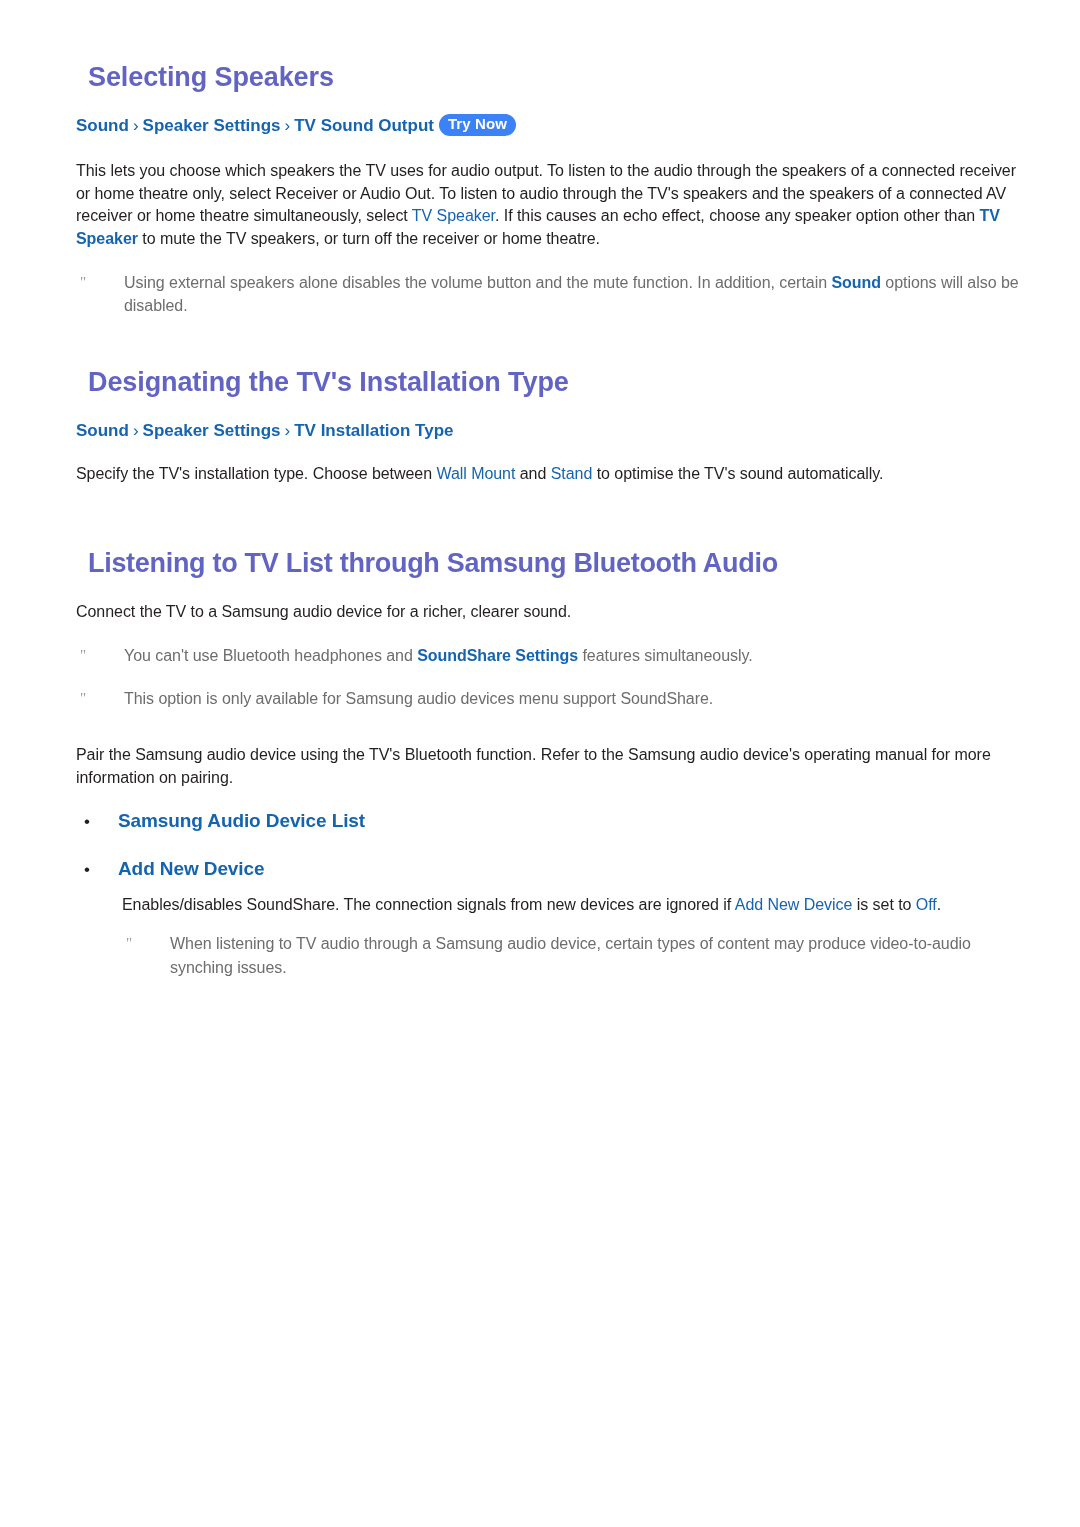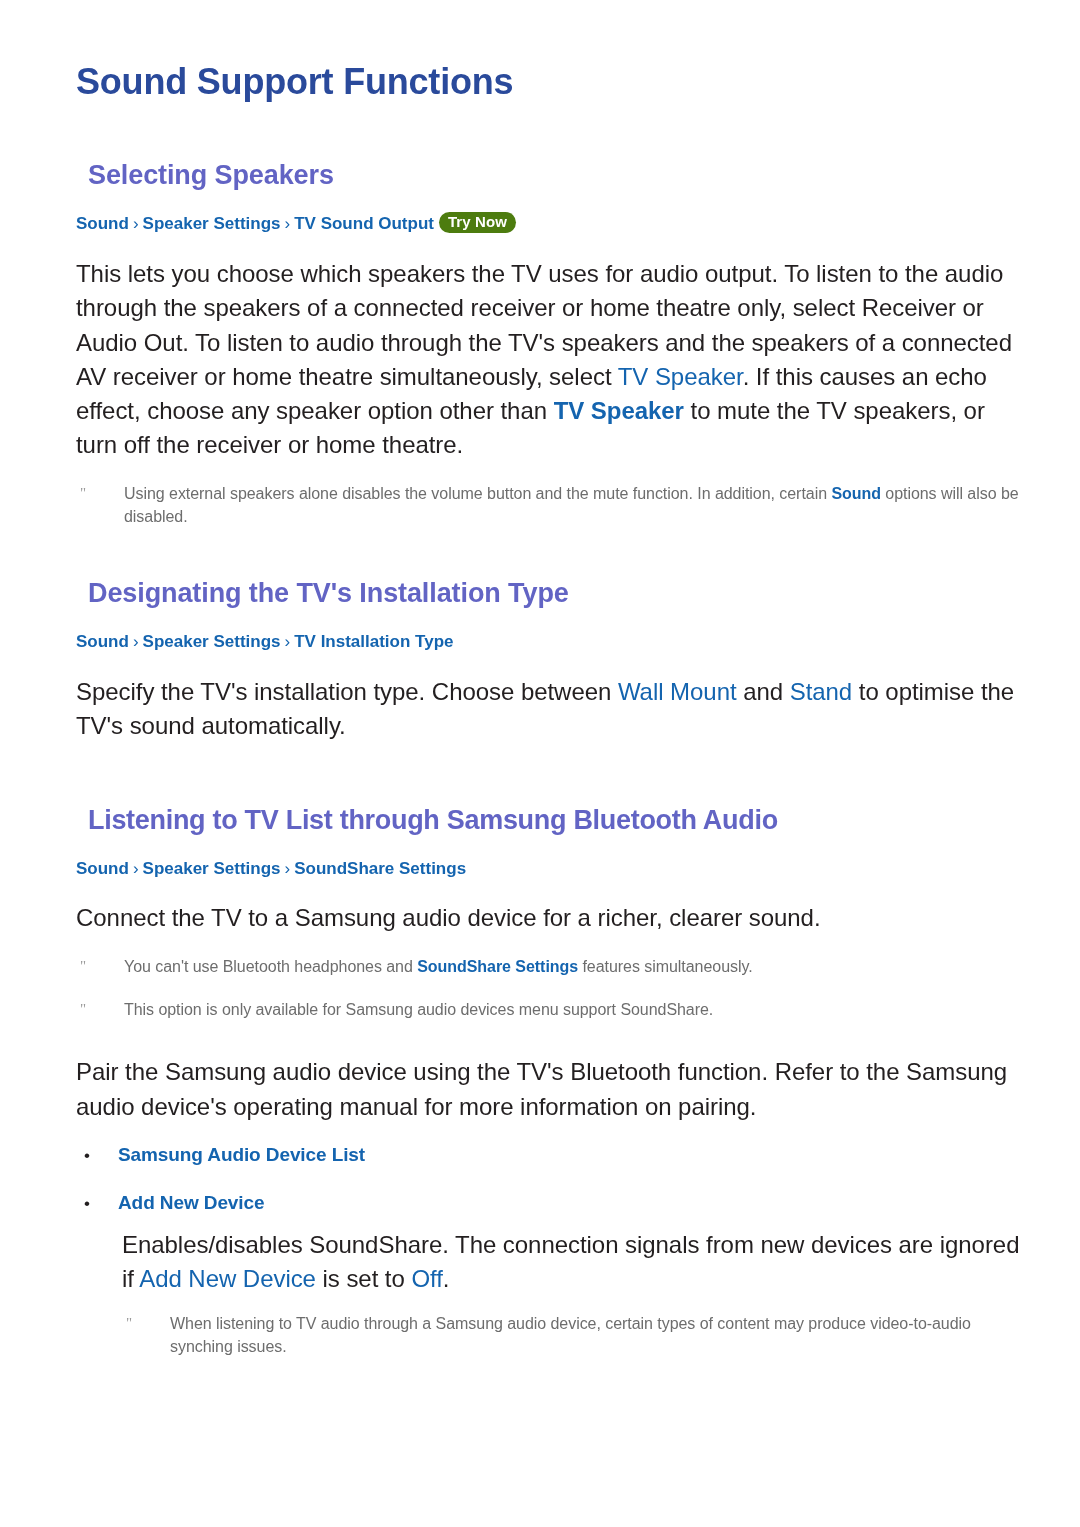--- a/index.html
+++ b/index.html
@@ -52,35 +52,35 @@
     line-height: 1.25;
     display: block;
   }
   .breadcrumb .sep {
     font-weight: normal;
     color: #1464af;
     padding: 0 4px;
   }
   .try-now {
     display: inline-block;
-    background: #4d7c0f;
+    background: #3b82f6;
     color: #ffffff;
     font-size: 15px;
     font-weight: bold;
     border-radius: 11px;
     padding: 1px 9px 2px 9px;
     margin-left: 5px;
     position: relative;
     top: -2px;
     letter-spacing: 0.1px;
   }
 
   
   p.body {
-    font-size: 24px;
+    font-size: 16px;
     line-height: 1.42;
     color: #231f20;
     margin: 0 0 20px 0;
     letter-spacing: -0.05px;
   }
   .kw {
     color: #1464af;
   }
   .kw-b {
     color: #1464af;
@@ -144,21 +144,20 @@
 
   .gap-lg { height: 42px; }
   .gap-md { height: 26px; }
   .gap-sm { height: 12px; }
 </style>
 </head>
 <body>
 
 <div class="page">
 
-  <h1 class="doc-title">Sound Support Functions</h1>
 
   <h2 class="section-title">Selecting Speakers</h2>
 
   <div class="breadcrumb">
     <span>Sound</span><span class="sep">›</span><span>Speaker Settings</span><span class="sep">›</span><span>TV Sound Output</span><span class="try-now">Try Now</span>
   </div>
 
   <p class="body">
     <span>This lets you choose which speakers the TV uses for audio output. To listen to the audio through the speakers of a connected receiver or home theatre only, select Receiver or Audio Out. To listen to audio through the TV's speakers and the speakers of a connected AV receiver or home theatre simultaneously, select </span><span class="kw">TV Speaker</span><span>. If this causes an echo effect, choose any speaker option other than </span><span class="kw-b">TV Speaker</span><span> to mute the TV speakers, or turn off the receiver or home theatre.</span>
   </p>
@@ -179,23 +178,20 @@
   </div>
 
   <p class="body">
     <span>Specify the TV's installation type. Choose between </span><span class="kw">Wall Mount</span><span> and </span><span class="kw">Stand</span><span> to optimise the TV's sound automatically.</span>
   </p>
 
   <div class="gap-lg"></div>
 
   <h2 class="section-title wide">Listening to TV List through Samsung Bluetooth Audio</h2>
 
-  <div class="breadcrumb">
-    <span>Sound</span><span class="sep">›</span><span>Speaker Settings</span><span class="sep">›</span><span>SoundShare Settings</span>
-  </div>
 
   <p class="body">Connect the TV to a Samsung audio device for a richer, clearer sound.</p>
 
   <div class="note">
     <div class="note-mark">"</div>
     <div class="note-text">
       <span>You can't use Bluetooth headphones and </span><span class="kw-b">SoundShare Settings</span><span> features simultaneously.</span>
     </div>
   </div>
 

